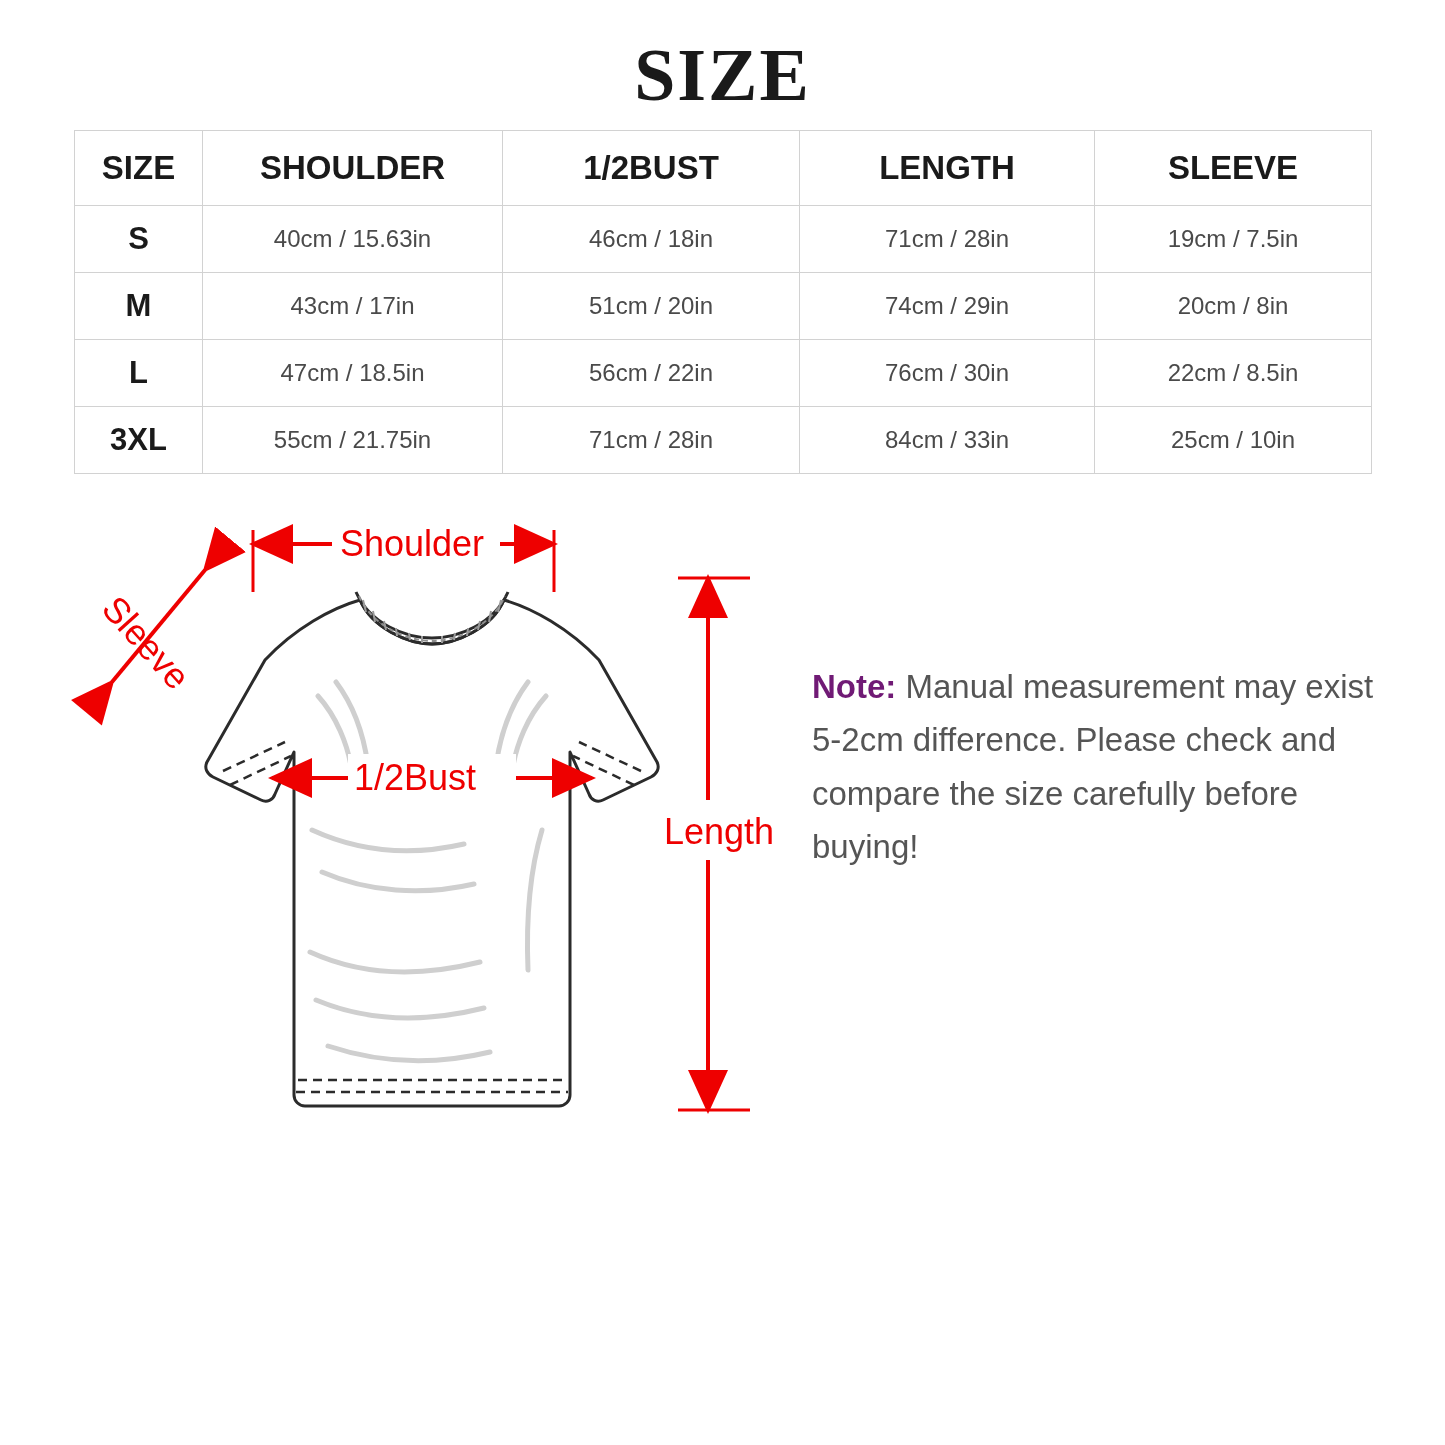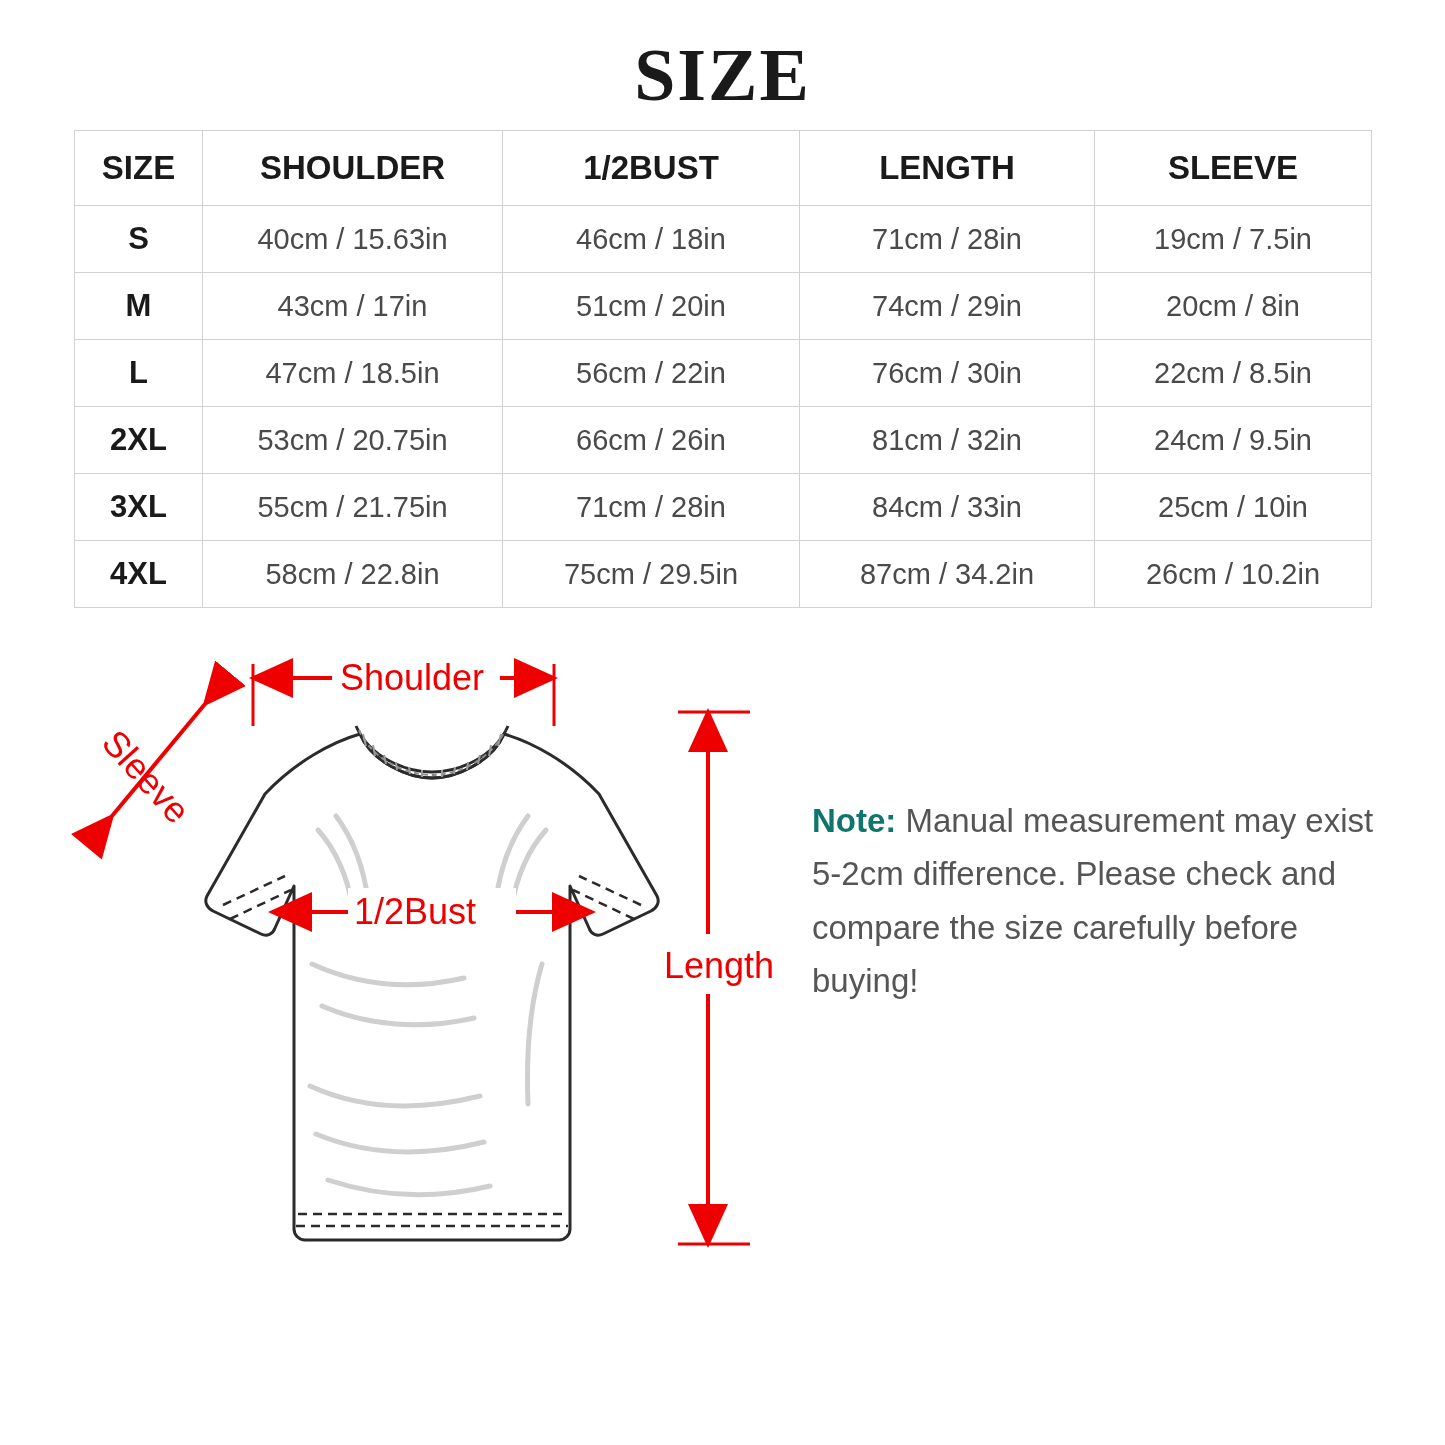--- a/index.html
+++ b/index.html
@@ -44,21 +44,21 @@
     vertical-align: middle;
   }
   table.size-table thead th {
     height: 72px;
     font-size: 33px;
     font-weight: 700;
     color: #1a1a1a;
   }
   table.size-table tbody td {
     height: 64px;
-    font-size: 29px;
+    font-size: 24px;
     color: #4a4a4a;
     font-weight: 400;
   }
   table.size-table tbody td.size-cell {
     font-size: 31px;
     font-weight: 700;
     color: #1a1a1a;
   }
   col.c-size    { width: 128px; }
   col.c-sh      { width: 300px; }
@@ -84,21 +84,21 @@
   .note {
     position: absolute;
     left: 812px;
     top: 160px;
     width: 570px;
     font-size: 33px;
     line-height: 1.62;
     color: #555555;
   }
   .note b {
-    color: #0f766e;
+    color: #701a75;
     font-weight: 700;
   }
 </style>
 </head>
 <body>
 
 <div class="title">SIZE</div>
 
 <div class="table-wrap">
   <table class="size-table">
@@ -134,39 +134,25 @@
         <td>20cm / 8in</td>
       </tr>
       <tr>
         <td class="size-cell">L</td>
         <td>47cm / 18.5in</td>
         <td>56cm / 22in</td>
         <td>76cm / 30in</td>
         <td>22cm / 8.5in</td>
       </tr>
       <tr>
-        <td class="size-cell">2XL</td>
-        <td>53cm / 20.75in</td>
-        <td>66cm / 26in</td>
-        <td>81cm / 32in</td>
-        <td>24cm / 9.5in</td>
-      </tr>
-      <tr>
         <td class="size-cell">3XL</td>
         <td>55cm / 21.75in</td>
         <td>71cm / 28in</td>
         <td>84cm / 33in</td>
         <td>25cm / 10in</td>
-      </tr>
-      <tr>
-        <td class="size-cell">4XL</td>
-        <td>58cm / 22.8in</td>
-        <td>75cm / 29.5in</td>
-        <td>87cm / 34.2in</td>
-        <td>26cm / 10.2in</td>
       </tr>
     </tbody>
   </table>
 </div>
 
 <div class="diagram-area">
 
   <svg class="shirt-svg" viewBox="0 0 720 640">
     <defs>
       <marker id="arrR" markerWidth="12" markerHeight="12" refX="10" refY="5" orient="auto">

